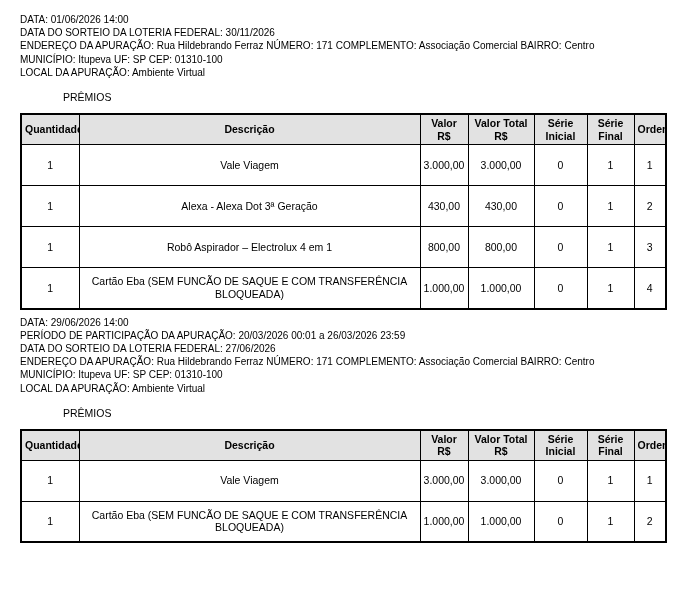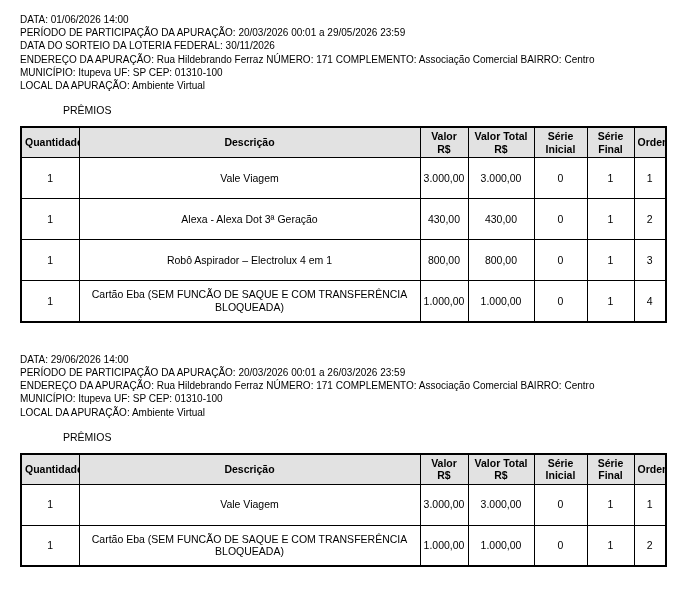--- a/index.html
+++ b/index.html
@@ -48,38 +48,37 @@
   }
   table.premios-table th {
     background: #e2e2e2;
     font-weight: bold;
     height: 28px;
   }
   table.premios-table td {
     height: 41px;
     font-weight: normal;
   }
-  .section-2 { margin-top: 30px; }
+  .section-2 { margin-top: 6px; }
   col.c-qtd   { width: 58px; }
   col.c-desc  { width: 341px; }
   col.c-valor { width: 48px; }
   col.c-vtot  { width: 66px; }
   col.c-sini  { width: 53px; }
   col.c-sfin  { width: 47px; }
   col.c-ord   { width: 32px; }
 </style>
 </head>
 <body>
 
 <div class="page">
 
   <div class="section section-1">
     <div class="info-block">
       <div class="info-line">DATA: 01/06/2026 14:00</div>
-      <div class="info-line">PERÍODO DE PARTICIPAÇÃO DA APURAÇÃO: 20/03/2026 00:01 a 29/05/2026 23:59</div>
       <div class="info-line">DATA DO SORTEIO DA LOTERIA FEDERAL: 30/11/2026</div>
       <div class="info-line">ENDEREÇO DA APURAÇÃO: Rua Hildebrando Ferraz NÚMERO: 171 COMPLEMENTO: Associação Comercial BAIRRO: Centro</div>
       <div class="info-line">MUNICÍPIO: Itupeva UF: SP CEP: 01310-100</div>
       <div class="info-line">LOCAL DA APURAÇÃO: Ambiente Virtual</div>
     </div>
     <div class="premios-label">PRÊMIOS</div>
     <table class="premios-table">
       <colgroup>
         <col class="c-qtd">
           <col class="c-desc">
@@ -138,20 +137,21 @@
           <td>4</td>
         </tr>
       </tbody>
     </table>
   </div>
 
   <div class="section section-2">
     <div class="info-block">
       <div class="info-line">DATA: 29/06/2026 14:00</div>
       <div class="info-line">PERÍODO DE PARTICIPAÇÃO DA APURAÇÃO: 20/03/2026 00:01 a 26/03/2026 23:59</div>
+      <div class="info-line">DATA DO SORTEIO DA LOTERIA FEDERAL: 27/06/2026</div>
       <div class="info-line">ENDEREÇO DA APURAÇÃO: Rua Hildebrando Ferraz NÚMERO: 171 COMPLEMENTO: Associação Comercial BAIRRO: Centro</div>
       <div class="info-line">MUNICÍPIO: Itupeva UF: SP CEP: 01310-100</div>
       <div class="info-line">LOCAL DA APURAÇÃO: Ambiente Virtual</div>
     </div>
     <div class="premios-label">PRÊMIOS</div>
     <table class="premios-table">
       <colgroup>
         <col class="c-qtd">
           <col class="c-desc">
           <col class="c-valor">

